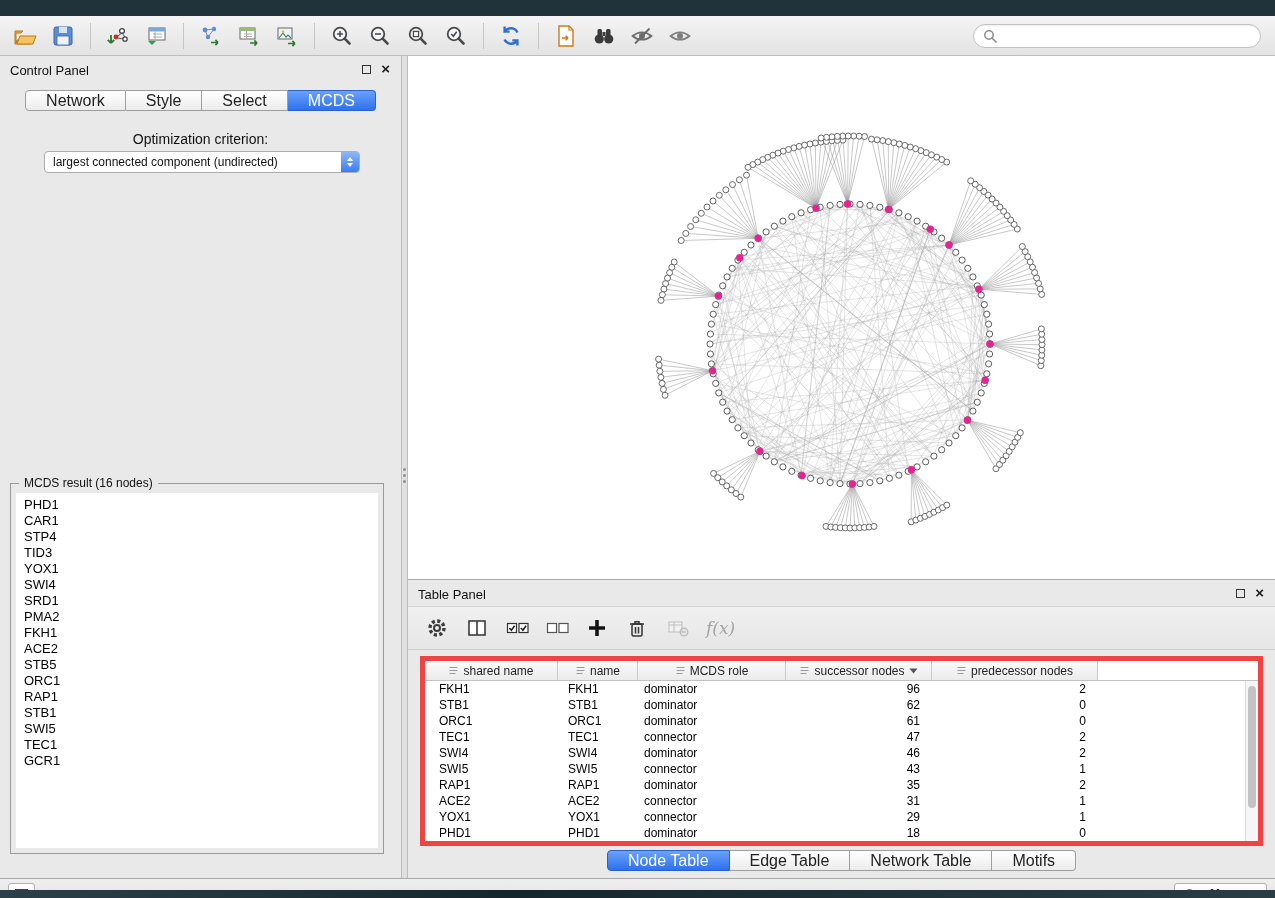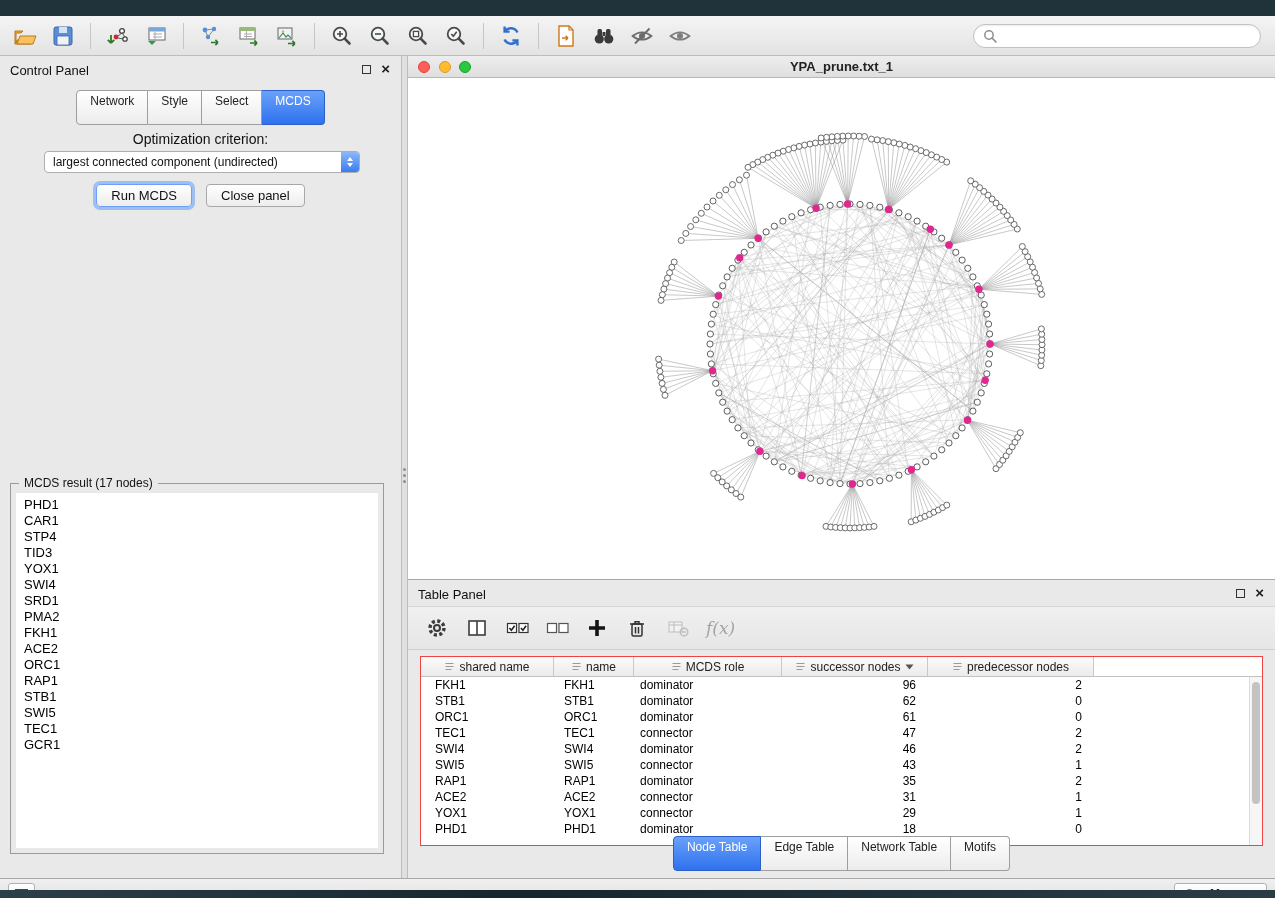--- a/index.html
+++ b/index.html
@@ -19,21 +19,21 @@
   #search-box input { border:none; outline:none; flex:1; font-size:12px; background:transparent; margin-left:5px; }
 
   
   #control-panel { position:absolute; left:0; top:40px; width:401px; height:822px; background:#e9e9e9; }
   .panel-head { position:relative; height:28px; }
   .panel-title { position:absolute; left:10px; top:7px; font-size:13px; color:#111; }
   .win-restore { position:absolute; right:30px; top:9px; width:9px; height:9px; border:1.4px solid #333; }
   .win-close { position:absolute; right:11px; top:4px; font-size:15px; font-weight:bold; color:#222; line-height:18px; }
 
   .seg { display:inline-flex; }
-  .seg .tab { height:35px; line-height:20px; padding:0 13px; font-size:12px; color:#222;
+  .seg .tab { height:21px; line-height:20px; padding:0 20px; font-size:16px; color:#222;
               background:linear-gradient(#ffffff,#ececec); border:1px solid #9e9e9e; border-left:none; cursor:default; }
   .seg .tab:first-child { border-left:1px solid #9e9e9e; border-radius:4px 0 0 4px; }
   .seg .tab:last-child { border-radius:0 4px 4px 0; }
   .seg .tab.active { background:linear-gradient(#6aa1fa,#2e71ee); border-color:#2a60c8; color:#fff; }
 
   #cp-tabs { position:absolute; top:34px; left:0; width:100%; display:flex; justify-content:center; }
   #opt-label { position:absolute; top:75px; width:100%; text-align:center; font-size:14px; color:#111; }
   #criterion-combo { position:absolute; top:95px; left:44px; width:316px; height:22px; background:#fff;
                      border:1px solid #aeaeae; border-radius:4px; font-size:12px; color:#111;
                      line-height:20px; padding-left:8px; }
@@ -72,21 +72,21 @@
 
   
   #table-panel { position:absolute; left:408px; top:563px; width:867px; height:299px; background:#e9e9e9; border-top:1px solid #a8a8a8; }
   #tp-head { position:relative; height:26px; }
   #tp-toolbar { position:absolute; left:0; top:26px; width:867px; height:44px;
                 background:linear-gradient(#f0f0f0,#e6e6e6); border-top:1px solid #d6d6d6; border-bottom:1px solid #cfcfcf;
                 display:flex; align-items:center; padding-left:18px; }
   .ttbtn { width:34px; height:30px; display:flex; align-items:center; margin-right:6px; }
   .fx { font-family:"DejaVu Serif","Liberation Serif",serif; font-style:italic; font-size:17px; color:#a3a3a3; }
 
-  #table-box { position:absolute; left:12px; top:76px; width:843px; height:190px; background:#fff; border:1px solid #ef4444; }
+  #table-box { position:absolute; left:12px; top:76px; width:843px; height:190px; background:#fff; border:5px solid #ef4444; }
   .hrow, .trow { display:grid; grid-template-columns:133px 80px 148px 146px 166px 1fr; }
   .hrow { height:20px; }
   .hcell { display:flex; align-items:center; justify-content:center; gap:4px; font-size:12px; color:#222;
            background:linear-gradient(#fbfbfb,#ebebeb); border-right:1px solid #c9c9c9; border-bottom:1px solid #c2c2c2; }
   .hcell.c5 { background:#fff; border-right:none; }
   #table-rows { position:absolute; left:0; top:20px; right:13px; bottom:0; overflow:hidden; }
   .trow { height:16px; }
   .tcell { font-size:12px; line-height:16px; color:#000; white-space:nowrap; overflow:hidden; }
   .tcell.c0 { padding-left:14px; }
   .tcell.c1 { padding-left:10px; }
@@ -273,63 +273,54 @@
     <div id="opt-label">Optimization criterion:</div>
 
     <div id="criterion-combo">
       <span>largest connected component (undirected)</span>
       <span id="combo-arrows">
         <i class="arr-up"></i>
           <i class="arr-dn"></i>
       </span>
     </div>
 
-    <div id="cp-buttons">
-      <button class="pbtn focused">Run MCDS</button>
-      <button class="pbtn">Close panel</button>
-    </div>
 
     <div id="mcds-box">
-      <span class="legend">MCDS result (17 nodes)</span>
+      <span class="legend">MCDS result (16 nodes)</span>
       <div id="mcds-list">
           <div class="mcds-item">PHD1</div>
           <div class="mcds-item">CAR1</div>
           <div class="mcds-item">STP4</div>
           <div class="mcds-item">TID3</div>
           <div class="mcds-item">YOX1</div>
           <div class="mcds-item">SWI4</div>
           <div class="mcds-item">SRD1</div>
           <div class="mcds-item">PMA2</div>
           <div class="mcds-item">FKH1</div>
           <div class="mcds-item">ACE2</div>
+          <div class="mcds-item">STB5</div>
           <div class="mcds-item">ORC1</div>
           <div class="mcds-item">RAP1</div>
           <div class="mcds-item">STB1</div>
           <div class="mcds-item">SWI5</div>
           <div class="mcds-item">TEC1</div>
           <div class="mcds-item">GCR1</div>
         </div>
     </div>
   </div>
 
   <div id="splitter">
     <div class="knob">
         <i></i>
         <i></i>
         <i></i>
       </div>
   </div>
 
   <div id="network-window">
-    <div id="net-titlebar">
-      <span id="tl-red" class="traffic"></span>
-      <span id="tl-yellow" class="traffic"></span>
-      <span id="tl-green" class="traffic"></span>
-      <div id="net-title">YPA_prune.txt_1</div>
-    </div>
     <div id="net-body">
       <svg width="867" height="501" id="netsvg">
           <g stroke="#a8a8a8" stroke-width="0.6" stroke-opacity="0.5">
             <line x1="559.4" y1="342.2" x2="383.8" y2="138.7"></line>
             <line x1="577.2" y1="302.2" x2="324.2" y2="341.7"></line>
             <line x1="582.0" y1="266.0" x2="573.2" y2="217.1"></line>
             <line x1="304.6" y1="292.7" x2="452.0" y2="126.4"></line>
             <line x1="304.6" y1="292.7" x2="324.2" y2="341.7"></line>
             <line x1="408.1" y1="130.2" x2="461.9" y2="127.4"></line>
             <line x1="582.0" y1="266.0" x2="481.4" y2="131.7"></line>

